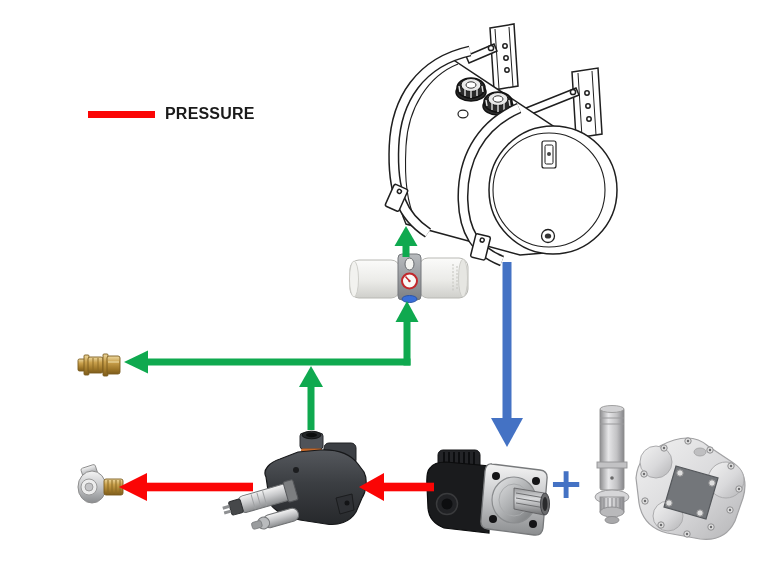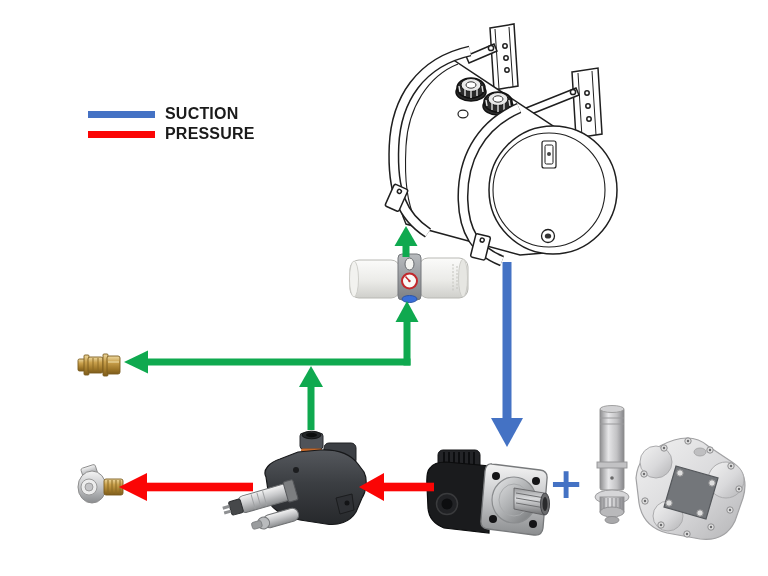--- a/index.html
+++ b/index.html
@@ -309,25 +309,19 @@
       <rect x="402.5" y="244" width="7" height="13" fill="#0FA94F"></rect>
       <polygon points="406,226 394.5,246 417.5,246" fill="#0FA94F"></polygon>
     </g>
 
     <text x="566" y="498" text-anchor="middle" font-family="DejaVu Sans, sans-serif" font-size="42" font-weight="bold" fill="#4472C4">+</text>
   </svg>
 
   <div class="legend">
     <div class="legend-row">
       <svg class="legend-bar" width="67" height="7">
-        <rect width="67" height="7" fill="#4472C4"></rect>
-      </svg>
-      <span class="legend-label">SUCTION</span>
-    </div>
-    <div class="legend-row">
-      <svg class="legend-bar" width="67" height="7">
         <rect width="67" height="7" fill="#FB0505"></rect>
       </svg>
       <span class="legend-label">PRESSURE</span>
     </div>
   </div>
 
 </div>
 
 </body></html>

